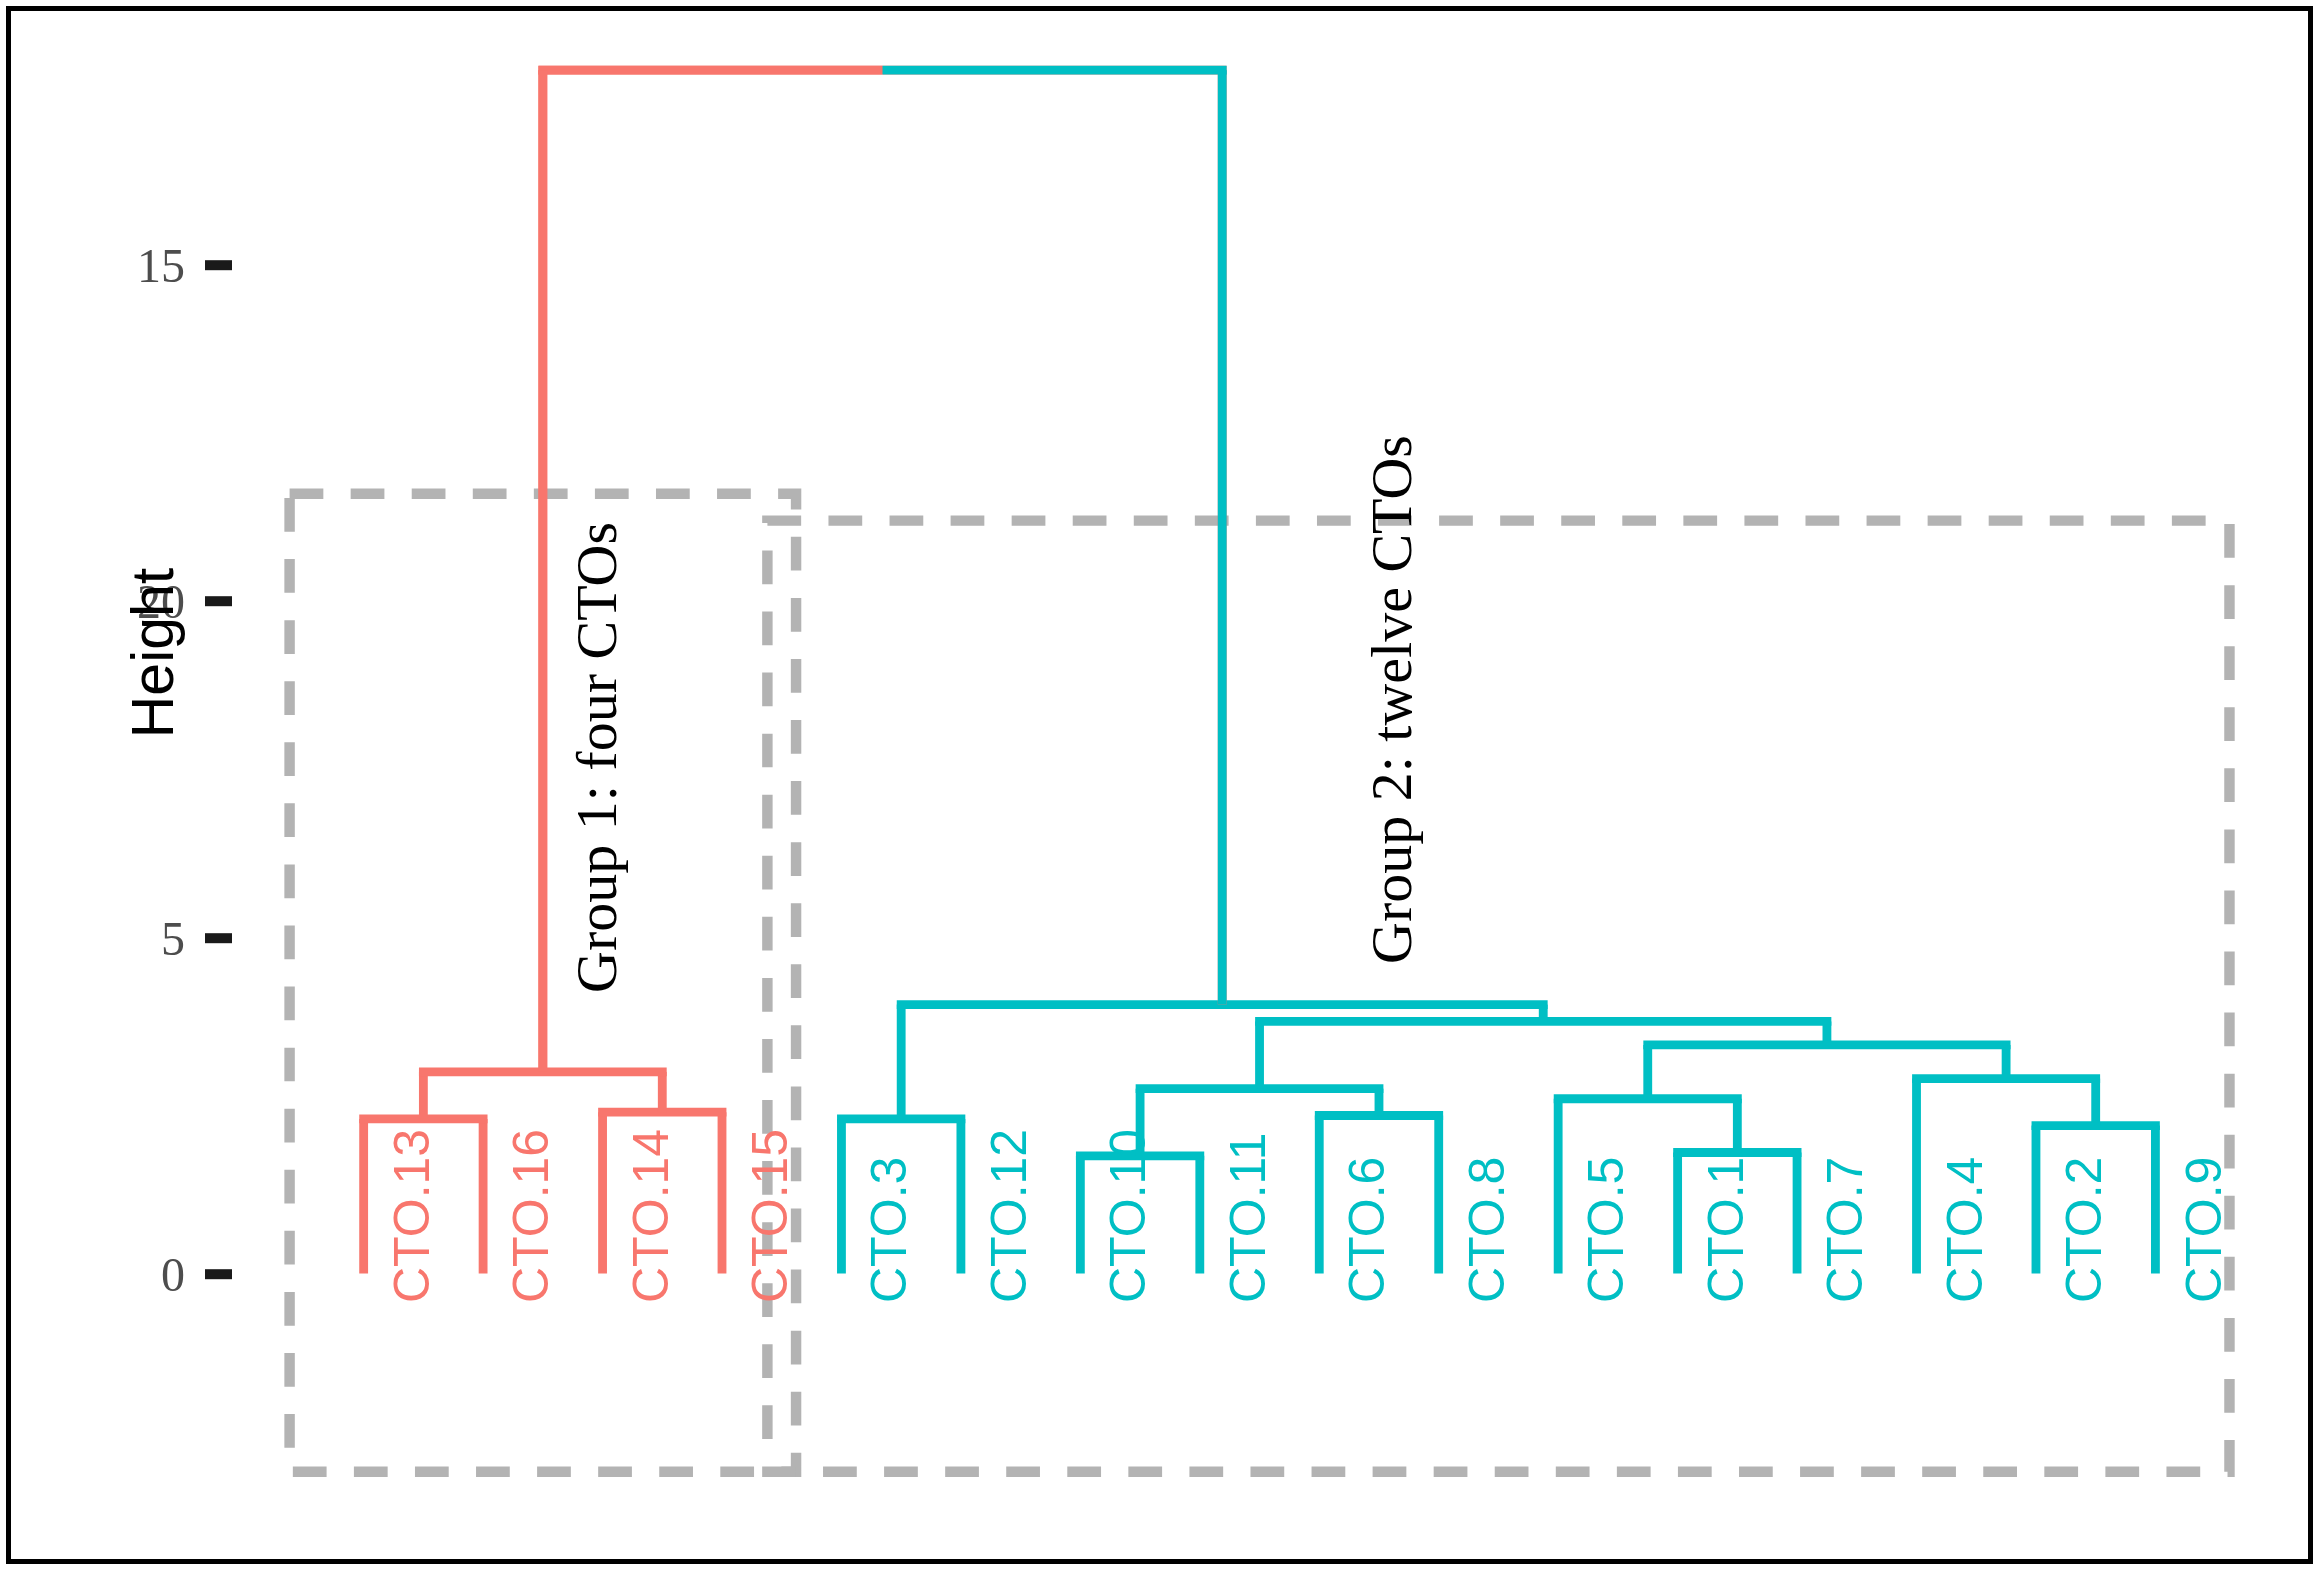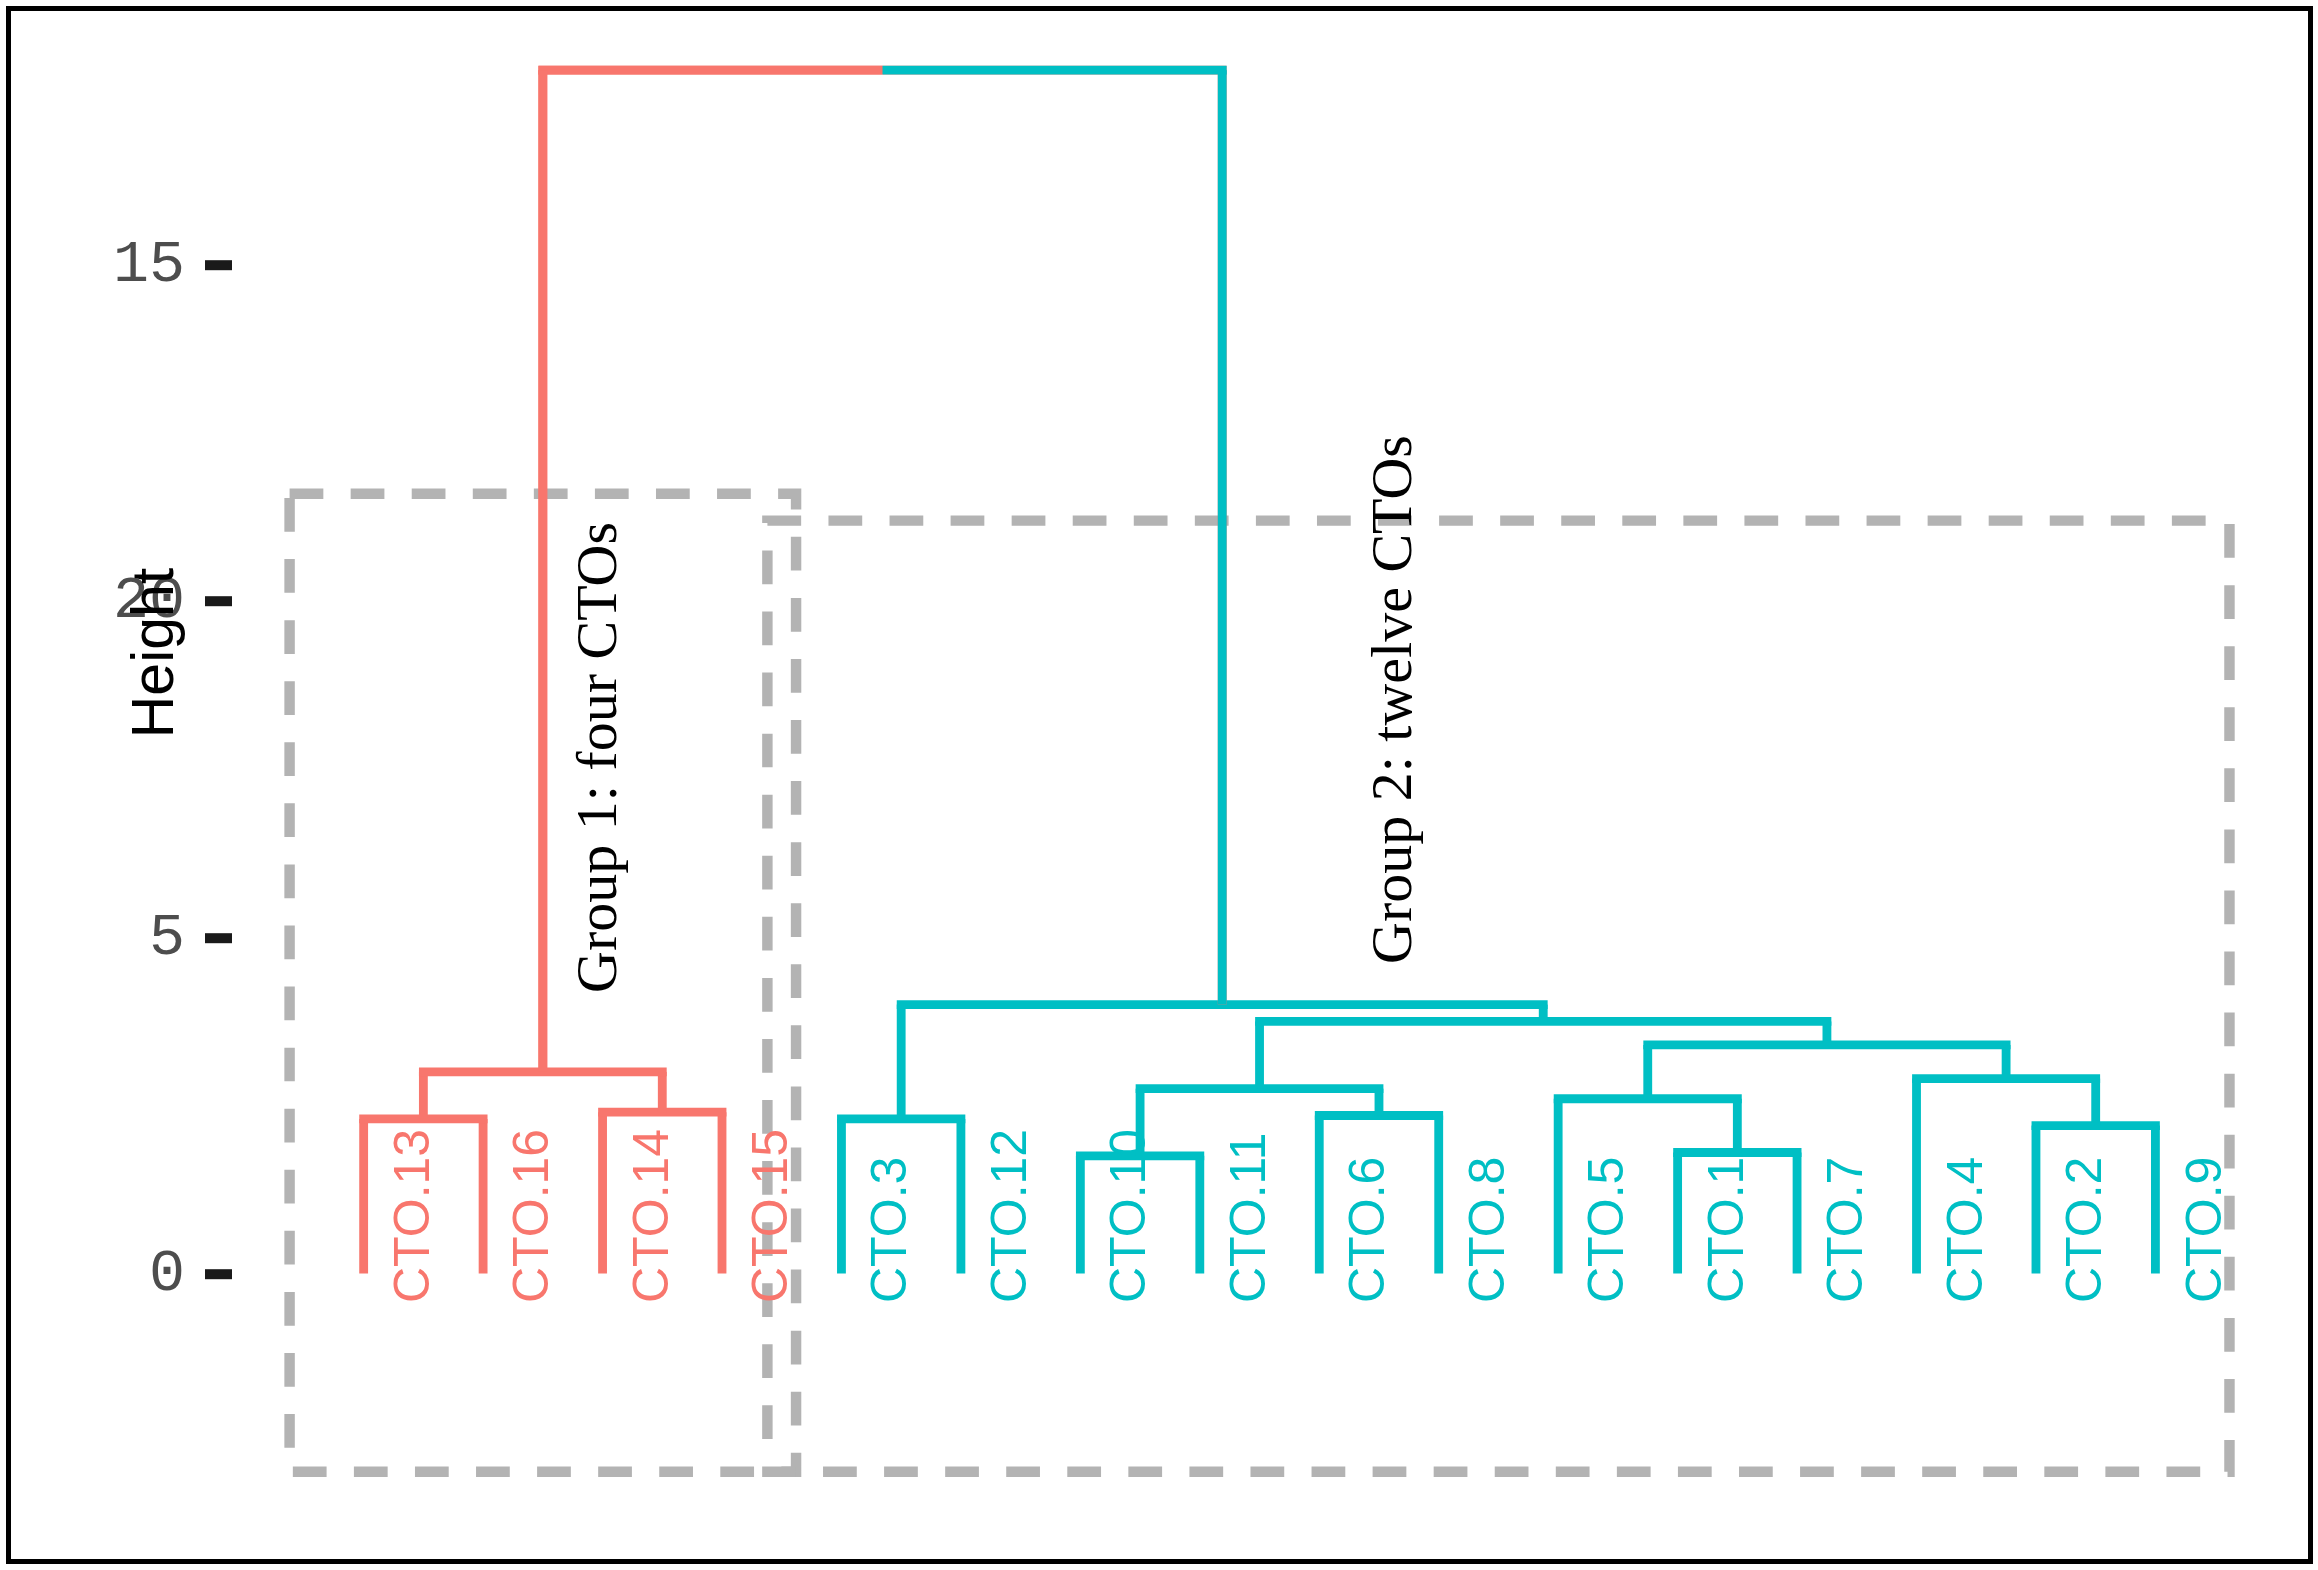--- a/index.html
+++ b/index.html
@@ -1,20 +1,20 @@
 <!DOCTYPE html>
 <html style="font-size:13px"><head>
 <meta charset="utf-8">
 <style>
   html,body{margin:0;padding:0;background:#ffffff;}
   body{font-family:"Liberation Sans", sans-serif;}
   #page{position:relative;width:2319px;height:1570px;background:#ffffff;box-sizing:border-box;}
   #frame{position:absolute;left:6.4px;top:6.4px;right:6.4px;bottom:6.4px;border:5.6px solid #000000;box-sizing:border-box;}
   #plot{position:absolute;left:0;top:0;width:2319px;height:1570px;}
-  .ytick-label{position:absolute;color:#4d4d4d;font-size:60px;font-family:Liberation Mono, monospace;
+  .ytick-label{position:absolute;color:#4d4d4d;font-size:48px;font-family:Liberation Serif, serif;
                text-align:right;width:137px;transform:translateY(-50%);letter-spacing:0px;}
   .ytick-mark{position:absolute;width:27px;height:9.6px;background:#1a1a1a;transform:translateY(-50%);}
   #ylab{position:absolute;left:-16px;top:619px;width:338px;text-align:center;
         color:#000000;font-size:59px;font-family:"Liberation Sans", sans-serif;
         transform:rotate(-90deg);transform-origin:center center;}
   .leaf-label{position:absolute;color:#f8766d;font-size:50px;font-family:"Liberation Sans", sans-serif;
               white-space:nowrap;transform-origin:left top;transform:rotate(-90deg);}
   .leaf-label.g2{color:#00bfc4;}
   .grouplab{position:absolute;color:#000000;font-size:58px;
             font-family:"Liberation Serif", serif;white-space:nowrap;

